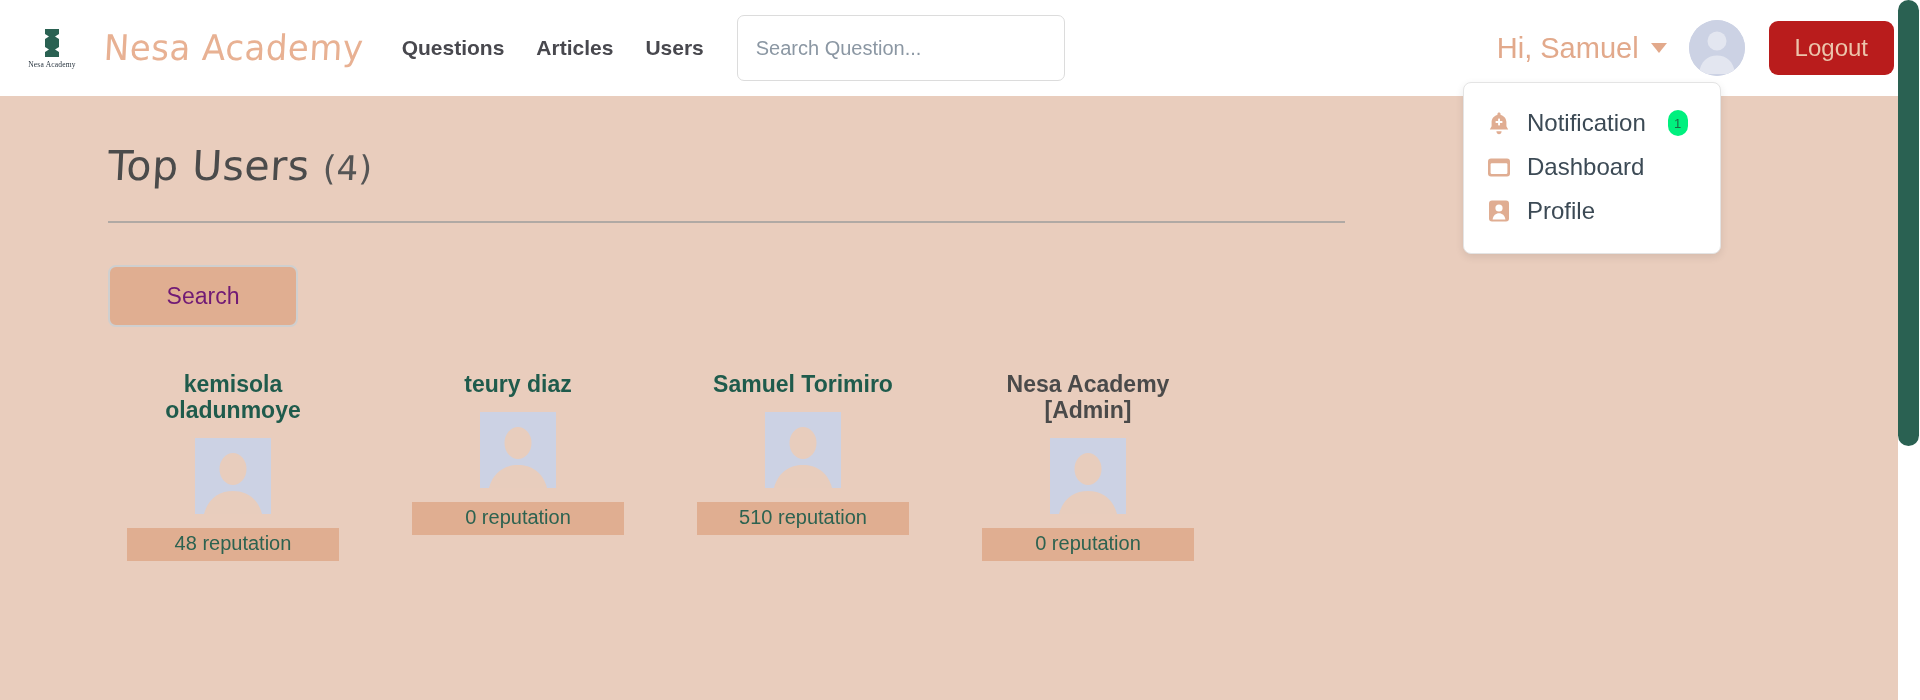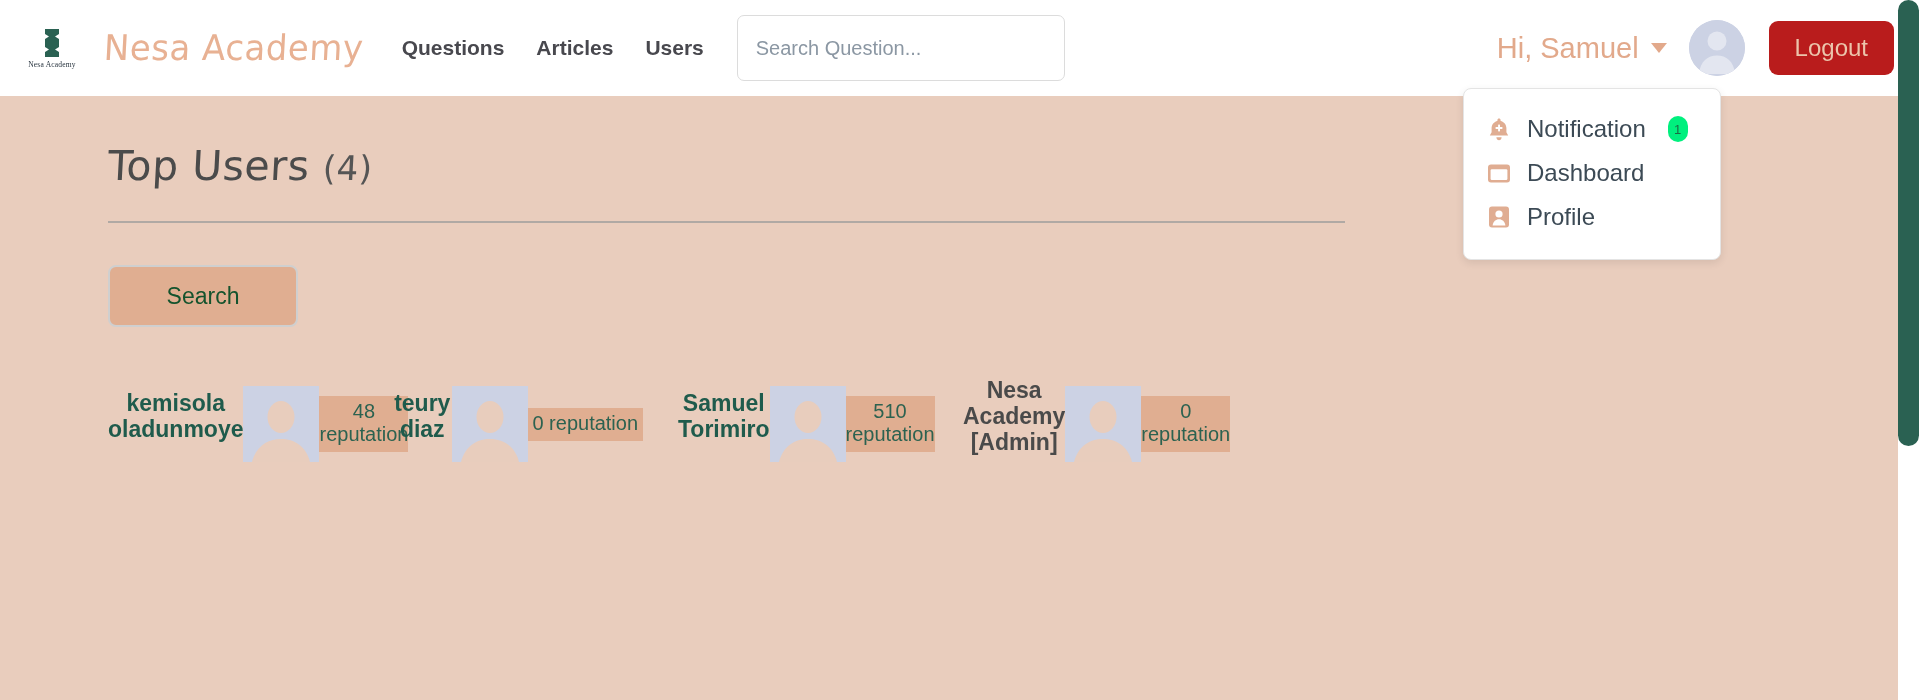--- a/index.html
+++ b/index.html
@@ -131,21 +131,21 @@
     font-size: 24px;
     padding: 13px 26px;
     cursor: pointer;
     font-family: "Liberation Sans", sans-serif;
     white-space: nowrap;
   }
 
   
   .dropdown {
     position: absolute;
-    top: 88px;
+    top: 82px;
     left: 1463px;
     width: 258px;
     background: #fff;
     border: 1px solid #e4e4e4;
     border-radius: 8px;
     box-shadow: 0 3px 9px rgba(0,0,0,0.09);
     padding: 18px 0 20px 0;
     z-index: 20;
   }
   .dd-item {
@@ -204,36 +204,36 @@
     height: 2px;
     background: #b0a9a4;
   }
   .search-btn {
     margin-top: 42px;
     width: 190px;
     height: 62px;
     background: #e0ae91;
     border: 2px solid #cfcfcf;
     border-radius: 8px;
-    color: #14532d;
+    color: #701a75;
     font-size: 23px;
     cursor: pointer;
     font-family: "Liberation Sans", sans-serif;
   }
 
   .cards {
     margin-top: 45px;
     display: flex;
     align-items: flex-start;
   }
   .card {
     width: 250px;
     margin-right: 35px;
     display: flex;
-    flex-direction: row;
+    flex-direction: column;
     align-items: center;
   }
   .card-name {
     font-size: 23px;
     font-weight: bold;
     color: #1f5b4c;
     text-align: center;
     line-height: 1.12;
     white-space: pre-line;
   }

